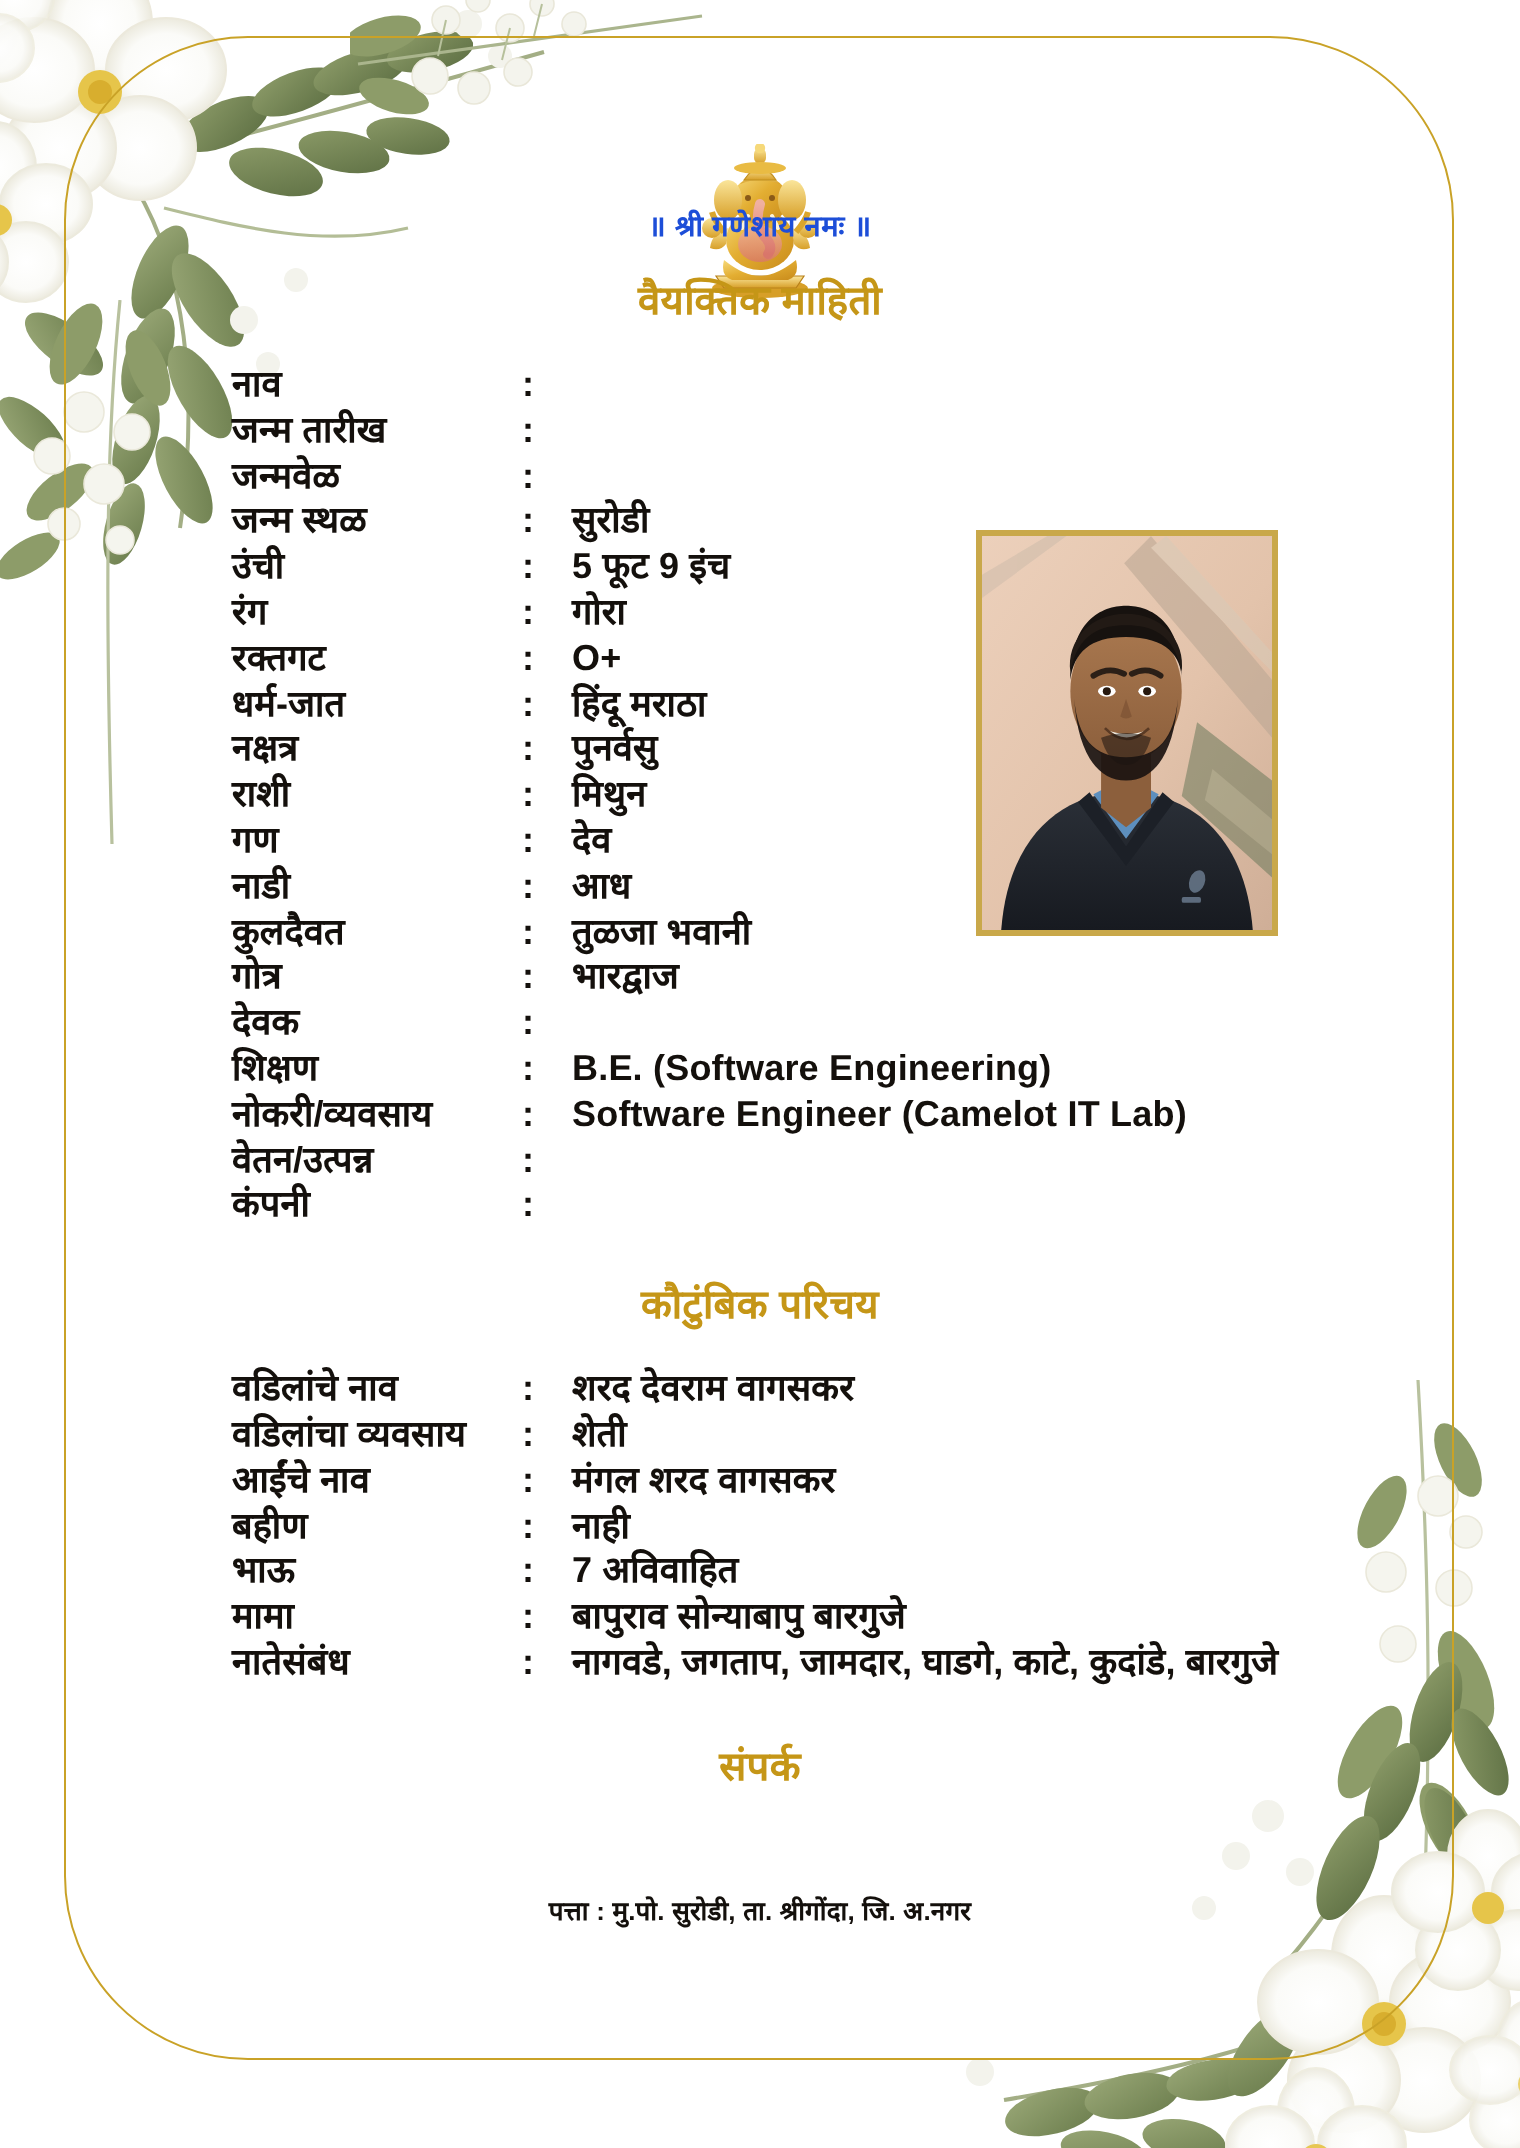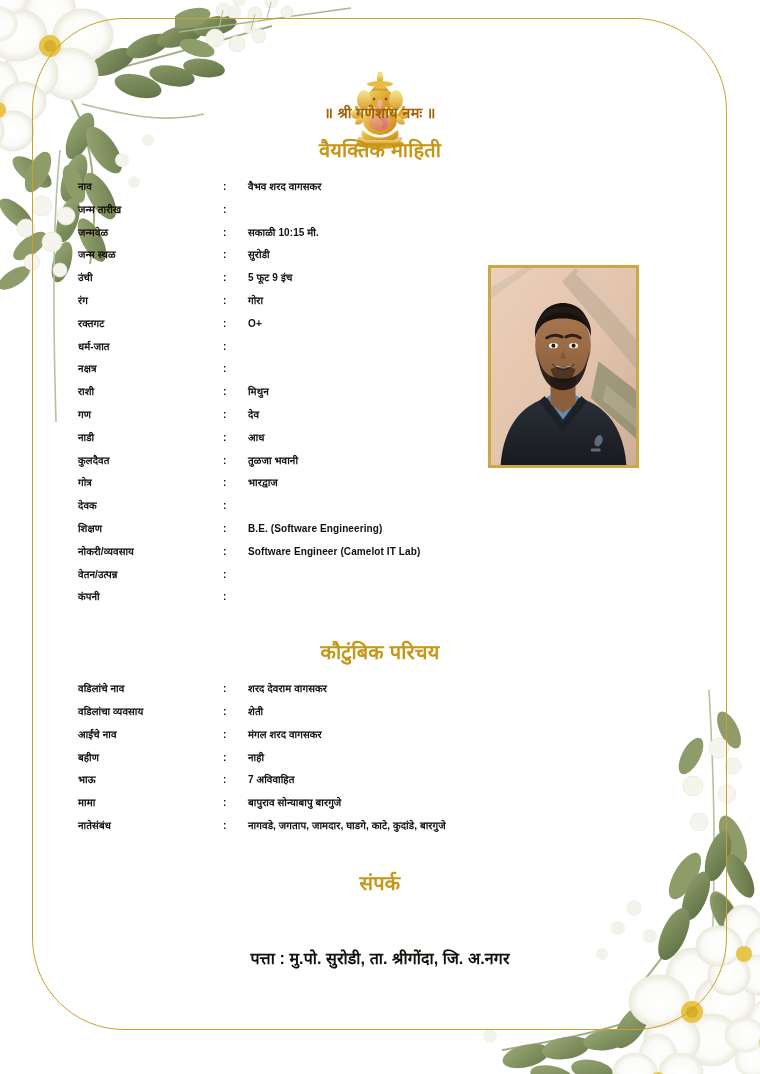--- a/index.html
+++ b/index.html
@@ -41,21 +41,21 @@
   .ganesha-wrap {
     width:100%;
     text-align:center;
     padding-top:72px;
     height:96px;
   }
   .ganesha-wrap svg { display:inline-block; }
 
   .mantra {
     text-align:center;
-    color:#a16207;
+    color:#1d4ed8;
     font-size:14.5px;
     font-weight:700;
     letter-spacing:.3px;
     margin-top:6px;
   }
   .section-title {
     text-align:center;
     color:#c59617;
     font-size:20px;
     font-weight:700;
@@ -63,22 +63,22 @@
     letter-spacing:.2px;
   }
   .section-title.family { margin-top:0; }
 
   
   .rows { margin-top:16px; }
   .row {
     display:flex;
     align-items:baseline;
     height:22.8px;
-    padding-left:78px;
-    font-size:10px;
+    padding-left:116px;
+    font-size:18px;
     color:#14100c;
     white-space:nowrap;
   }
   .row .lbl {
     width:145px;
     flex:0 0 145px;
     font-weight:700;
     letter-spacing:.1px;
   }
   .row .sep {
@@ -91,21 +91,21 @@
     font-weight:700;
     letter-spacing:.1px;
   }
 
   .block-gap-family { height:26px; }
   .block-gap-contact { height:14px; }
 
   
   .contact-lines { margin-top:12px; text-align:center; }
   .contact-lines div {
-    font-size:16px;
+    font-size:13px;
     font-weight:700;
     color:#14100c;
     line-height:1.85;
     letter-spacing:.1px;
     margin-top:48px;
   }
 
   
   #photo {
     position:absolute;
@@ -467,30 +467,28 @@
     </div>
 
     <div class="mantra">॥ श्री गणेशाय नमः ॥</div>
 
     <div class="section-title">वैयक्तिक माहिती</div>
 
     <div class="rows" id="personal-rows">
         <div class="row">
           <span class="lbl">नाव</span>
           <span class="sep">:</span>
-          <span class="val">वैभव शरद वागसकर</span>
         </div>
         <div class="row">
           <span class="lbl">जन्म तारीख</span>
           <span class="sep">:</span>
         </div>
         <div class="row">
           <span class="lbl">जन्मवेळ</span>
           <span class="sep">:</span>
-          <span class="val">सकाळी 10:15 मी.</span>
         </div>
         <div class="row">
           <span class="lbl">जन्म स्थळ</span>
           <span class="sep">:</span>
           <span class="val">सुरोडी</span>
         </div>
         <div class="row">
           <span class="lbl">उंची</span>
           <span class="sep">:</span>
           <span class="val">5 फूट 9 इंच</span>
@@ -501,24 +499,26 @@
           <span class="val">गोरा</span>
         </div>
         <div class="row">
           <span class="lbl">रक्तगट</span>
           <span class="sep">:</span>
           <span class="val">O+</span>
         </div>
         <div class="row">
           <span class="lbl">धर्म-जात</span>
           <span class="sep">:</span>
+          <span class="val">हिंदू मराठा</span>
         </div>
         <div class="row">
           <span class="lbl">नक्षत्र</span>
           <span class="sep">:</span>
+          <span class="val">पुनर्वसु</span>
         </div>
         <div class="row">
           <span class="lbl">राशी</span>
           <span class="sep">:</span>
           <span class="val">मिथुन</span>
         </div>
         <div class="row">
           <span class="lbl">गण</span>
           <span class="sep">:</span>
           <span class="val">देव</span>

